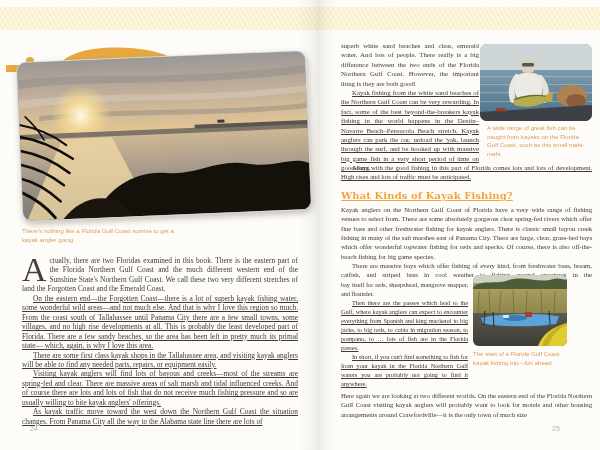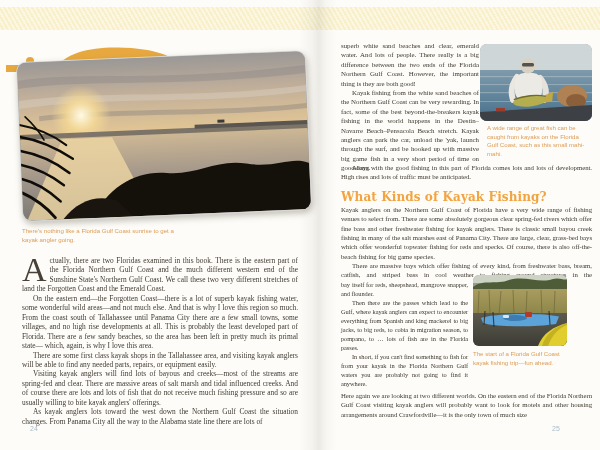--- a/index.html
+++ b/index.html
@@ -17,27 +17,27 @@
     transform:rotate(-2.4deg);box-shadow:1px 3px 6px rgba(90,80,60,.35);border:1px solid rgba(255,255,255,.6);}
   .photo-fish{left:480px;top:44px;width:112px;height:77px;border-radius:7px;}
   .photo-kayak{left:473px;top:275px;width:94px;height:71px;border-radius:6px;}
   .caption{position:absolute;font-family:"Liberation Sans",sans-serif;font-size:6.1px;
     line-height:8.5px;color:#dd9b55;}
   .cap-left{left:22px;top:227px;width:162px;}
   .cap-fish{left:487px;top:124px;width:103px;}
   .cap-kayak{left:473px;top:350px;width:98px;}
   .bodytext{position:absolute;color:#403a32;text-align:justify;}
   .bodytext p{margin:0;}
-  .bodytext p.ind{text-indent:11px;}
+  .bodytext p.ind{text-indent:11px;text-decoration:underline;}
   .body-left{left:22px;top:256px;width:276px;font-size:7.4px;line-height:9.45px;}
   .dropcap{float:left;font-size:34px;line-height:27px;padding-right:3px;color:#474138;}
   .col-top{left:341px;top:41px;width:138px;font-size:6.9px;line-height:9.4px;letter-spacing:-.04px;}
   .along{left:341px;top:163px;width:251px;font-size:6.8px;line-height:9.4px;letter-spacing:-.05px;}
   .heading{position:absolute;font-family:"DejaVu Serif",serif;font-weight:bold;
-    color:#f2a440;font-size:12px;letter-spacing:.1px;}
+    color:#f2a440;font-size:10px;letter-spacing:.1px;text-decoration:underline;}
   .h1{left:341px;top:190px;width:251px;}
   .h2{left:341px;top:377px;width:251px;}
   .sec1-wide{left:341px;top:205px;width:251px;font-size:6.8px;line-height:9.35px;letter-spacing:-.06px;}
   .sec1-wide p.cont{text-indent:11px;text-align-last:justify;}
   .sec1-narrow{left:341px;top:280px;width:127px;font-size:6.4px;line-height:9.0px;letter-spacing:-.08px;}
   .sec2{left:341px;top:391px;width:251px;font-size:6.8px;line-height:9.4px;letter-spacing:-.05px;}
   .pagenum{position:absolute;font-family:"Liberation Sans",sans-serif;font-size:7px;color:#a9bbc7;}
   .pn-left{left:30px;top:425px;}
   .pn-right{left:552px;top:425px;}
 </style>
@@ -100,21 +100,21 @@
       </g>
     </svg>
   </div>
   <div class="caption cap-left">There's nothing like a Florida Gulf Coast sunrise to get a kayak angler going.</div>
 
   <div class="bodytext body-left">
     <p><span class="dropcap">A</span><span>ctually, there are two Floridas examined in this book. There is the eastern part of the Florida Northern Gulf Coast and the much different western end of the Sunshine State's Northern Gulf Coast. We call these two very different stretches of land the Forgotten Coast and the Emerald Coast.</span></p>
     <p class="ind">On the eastern end—the Forgotten Coast—there is a lot of superb kayak fishing water, some wonderful wild areas—and not much else. And that is why I love this region so much. From the coast south of Tallahassee until Panama City there are a few small towns, some villages, and no high rise developments at all. This is probably the least developed part of Florida. There are a few sandy beaches, so the area has been left in pretty much its primal state— which, again, is why I love this area.</p>
     <p class="ind">There are some first class kayak shops in the Tallahassee area, and visiting kayak anglers will be able to find any needed parts, repairs, or equipment easily.</p>
     <p class="ind">Visiting kayak anglers will find lots of bayous and creeks—most of the streams are spring-fed and clear. There are massive areas of salt marsh and tidal influenced creeks. And of course there are lots and lots of fish that do not receive much fishing pressure and so are usually willing to bite kayak anglers' offerings.</p>
-    <p class="ind">As kayak anglers lots toward the west down the Northern Gulf Coast the situation changes. From Panama City all the way to the Alabama state line there are lots of</p>
+    <p class="ind">As kayak traffic move toward the west down the Northern Gulf Coast the situation changes. From Panama City all the way to the Alabama state line there are lots of</p>
   </div>
   <div class="pagenum pn-left">24</div>
 
   <div class="bodytext col-top">
     <p>superb white sand beaches and clear, emerald water. And lots of people. There really is a big difference between the two ends of the Florida Northern Gulf Coast. However, the important thing is they are both good!</p>
     <p class="ind">Kayak fishing from the white sand beaches of the Northern Gulf Coast can be very rewarding. In fact, some of the best beyond-the-breakers kayak fishing in the world happens in the Destin–Navarre Beach–Pensacola Beach stretch. Kayak anglers can park the car, unload the 'yak, launch through the surf, and be hooked up with massive big game fish in a very short period of time on good days.</p>
   </div>
 
   <div class="photo photo-fish">
     <svg viewBox="0 0 112 77" preserveAspectRatio="none">

